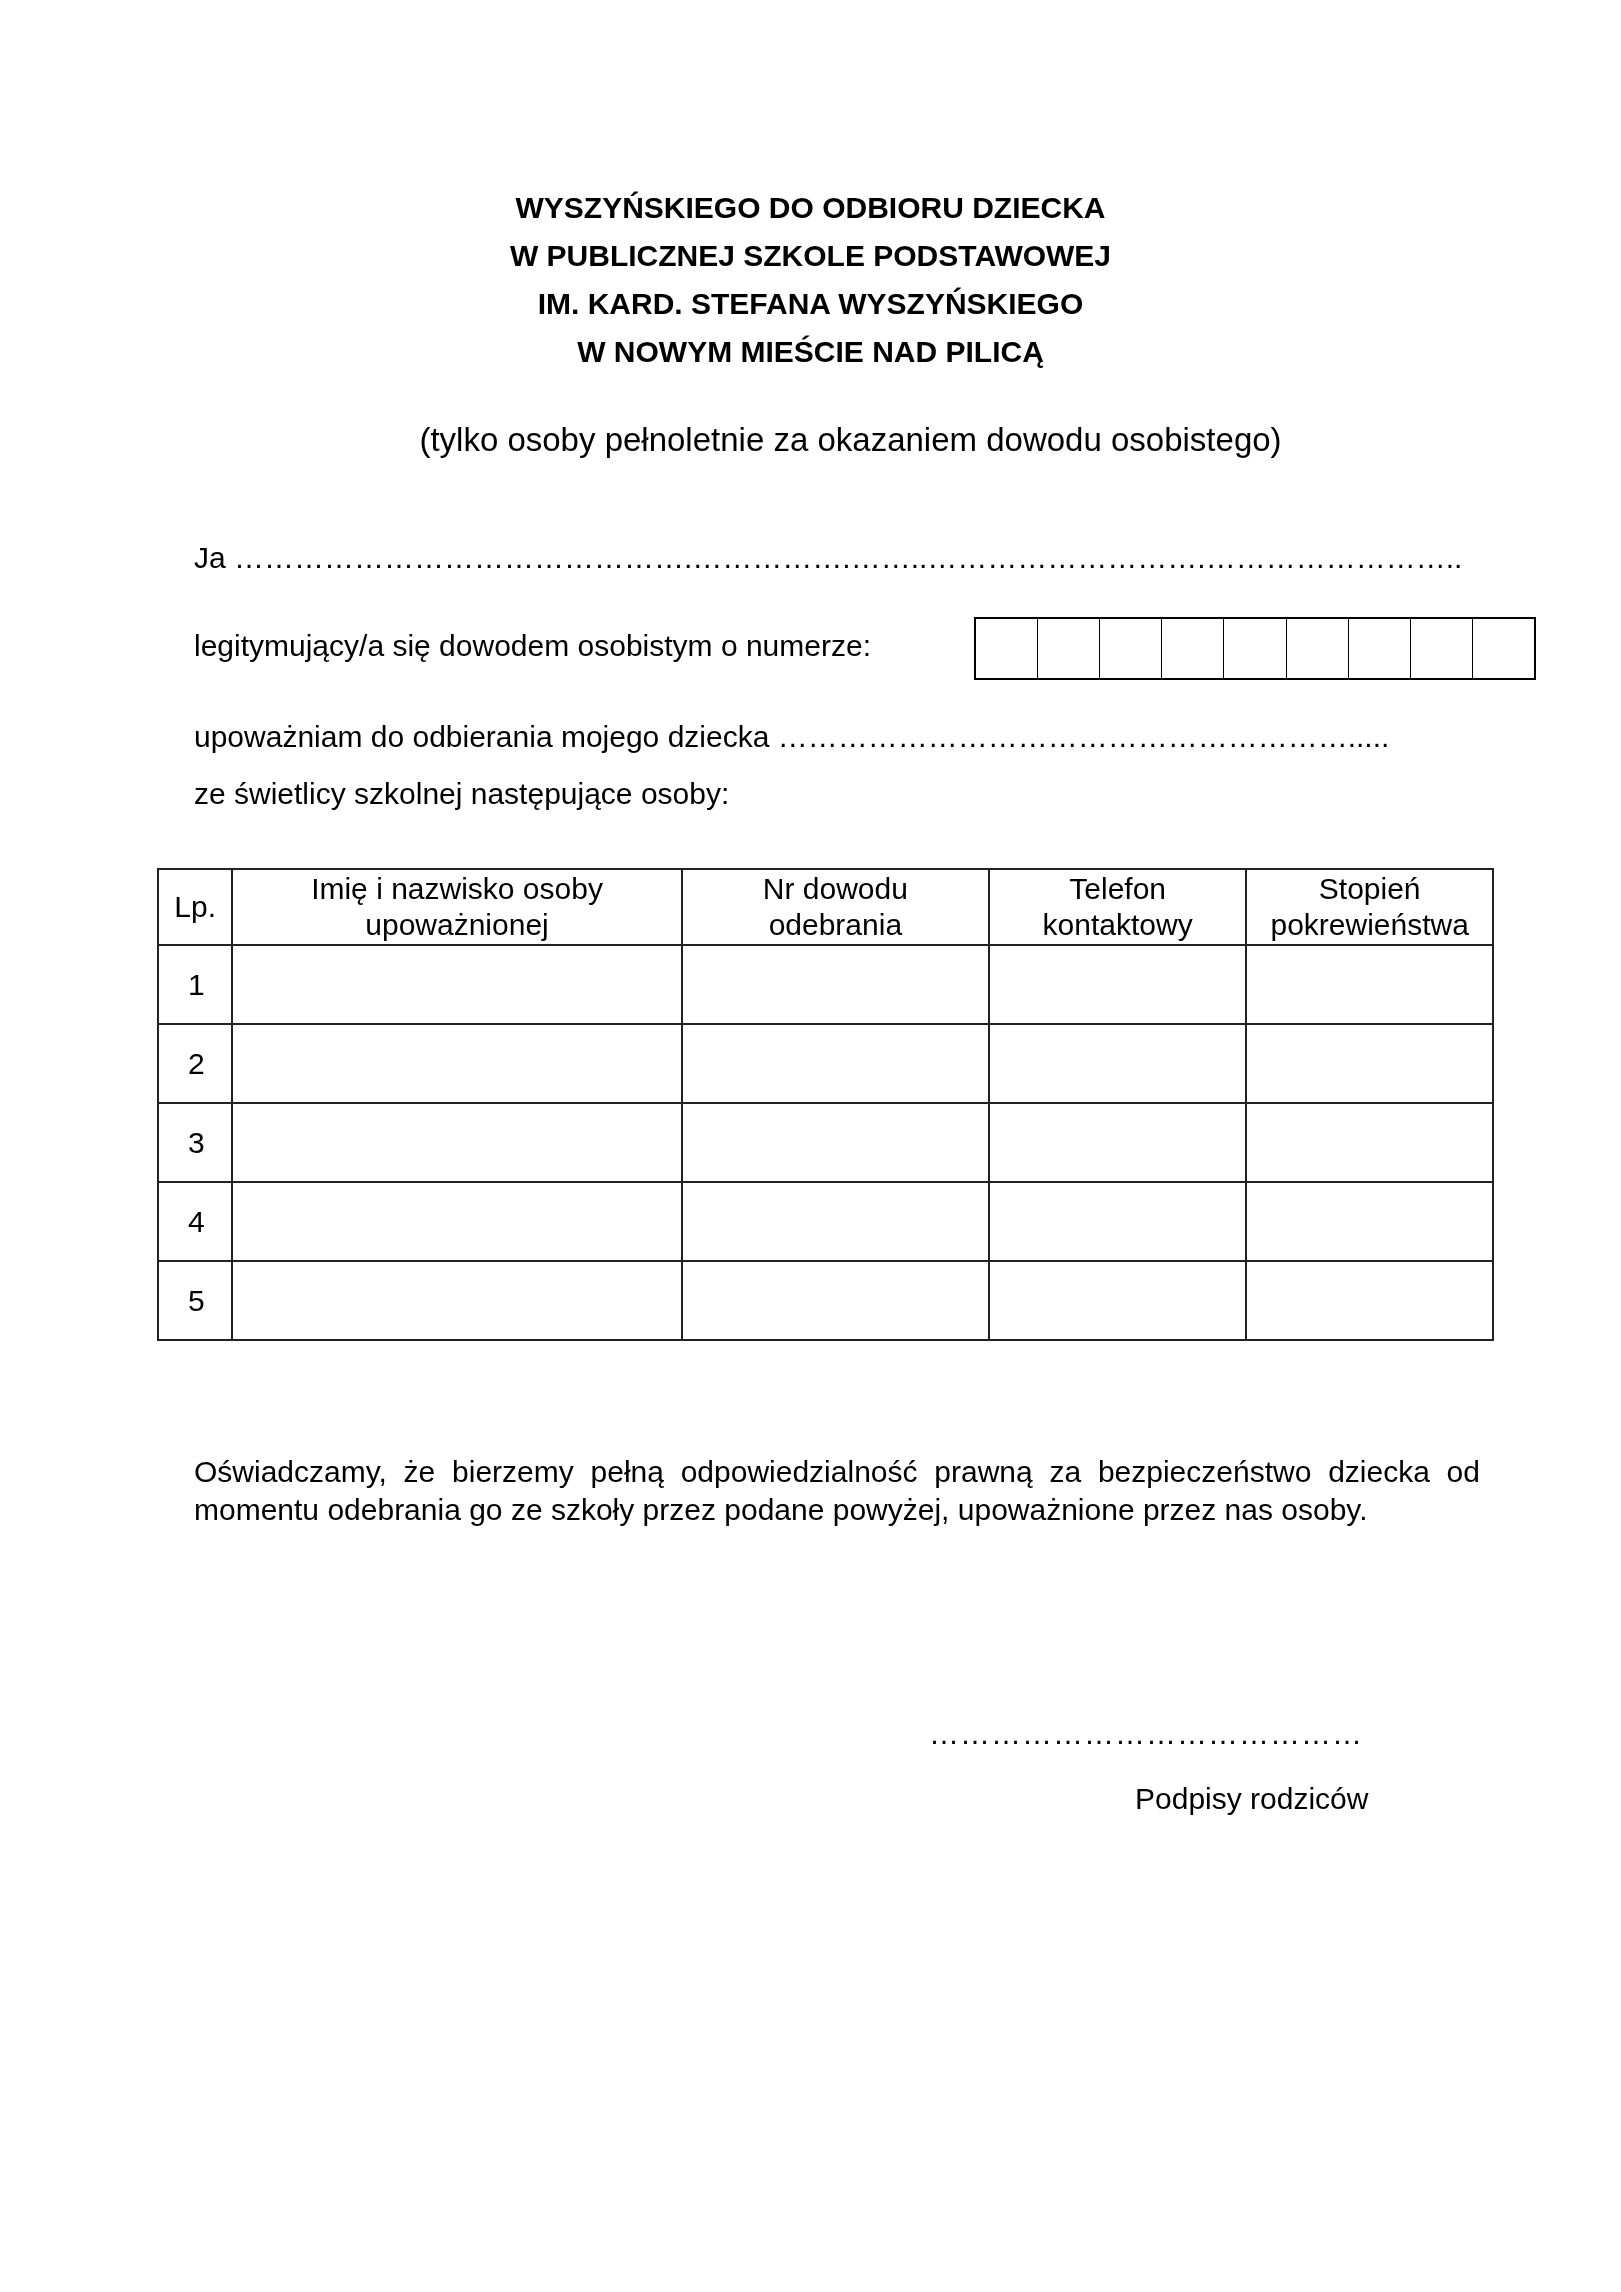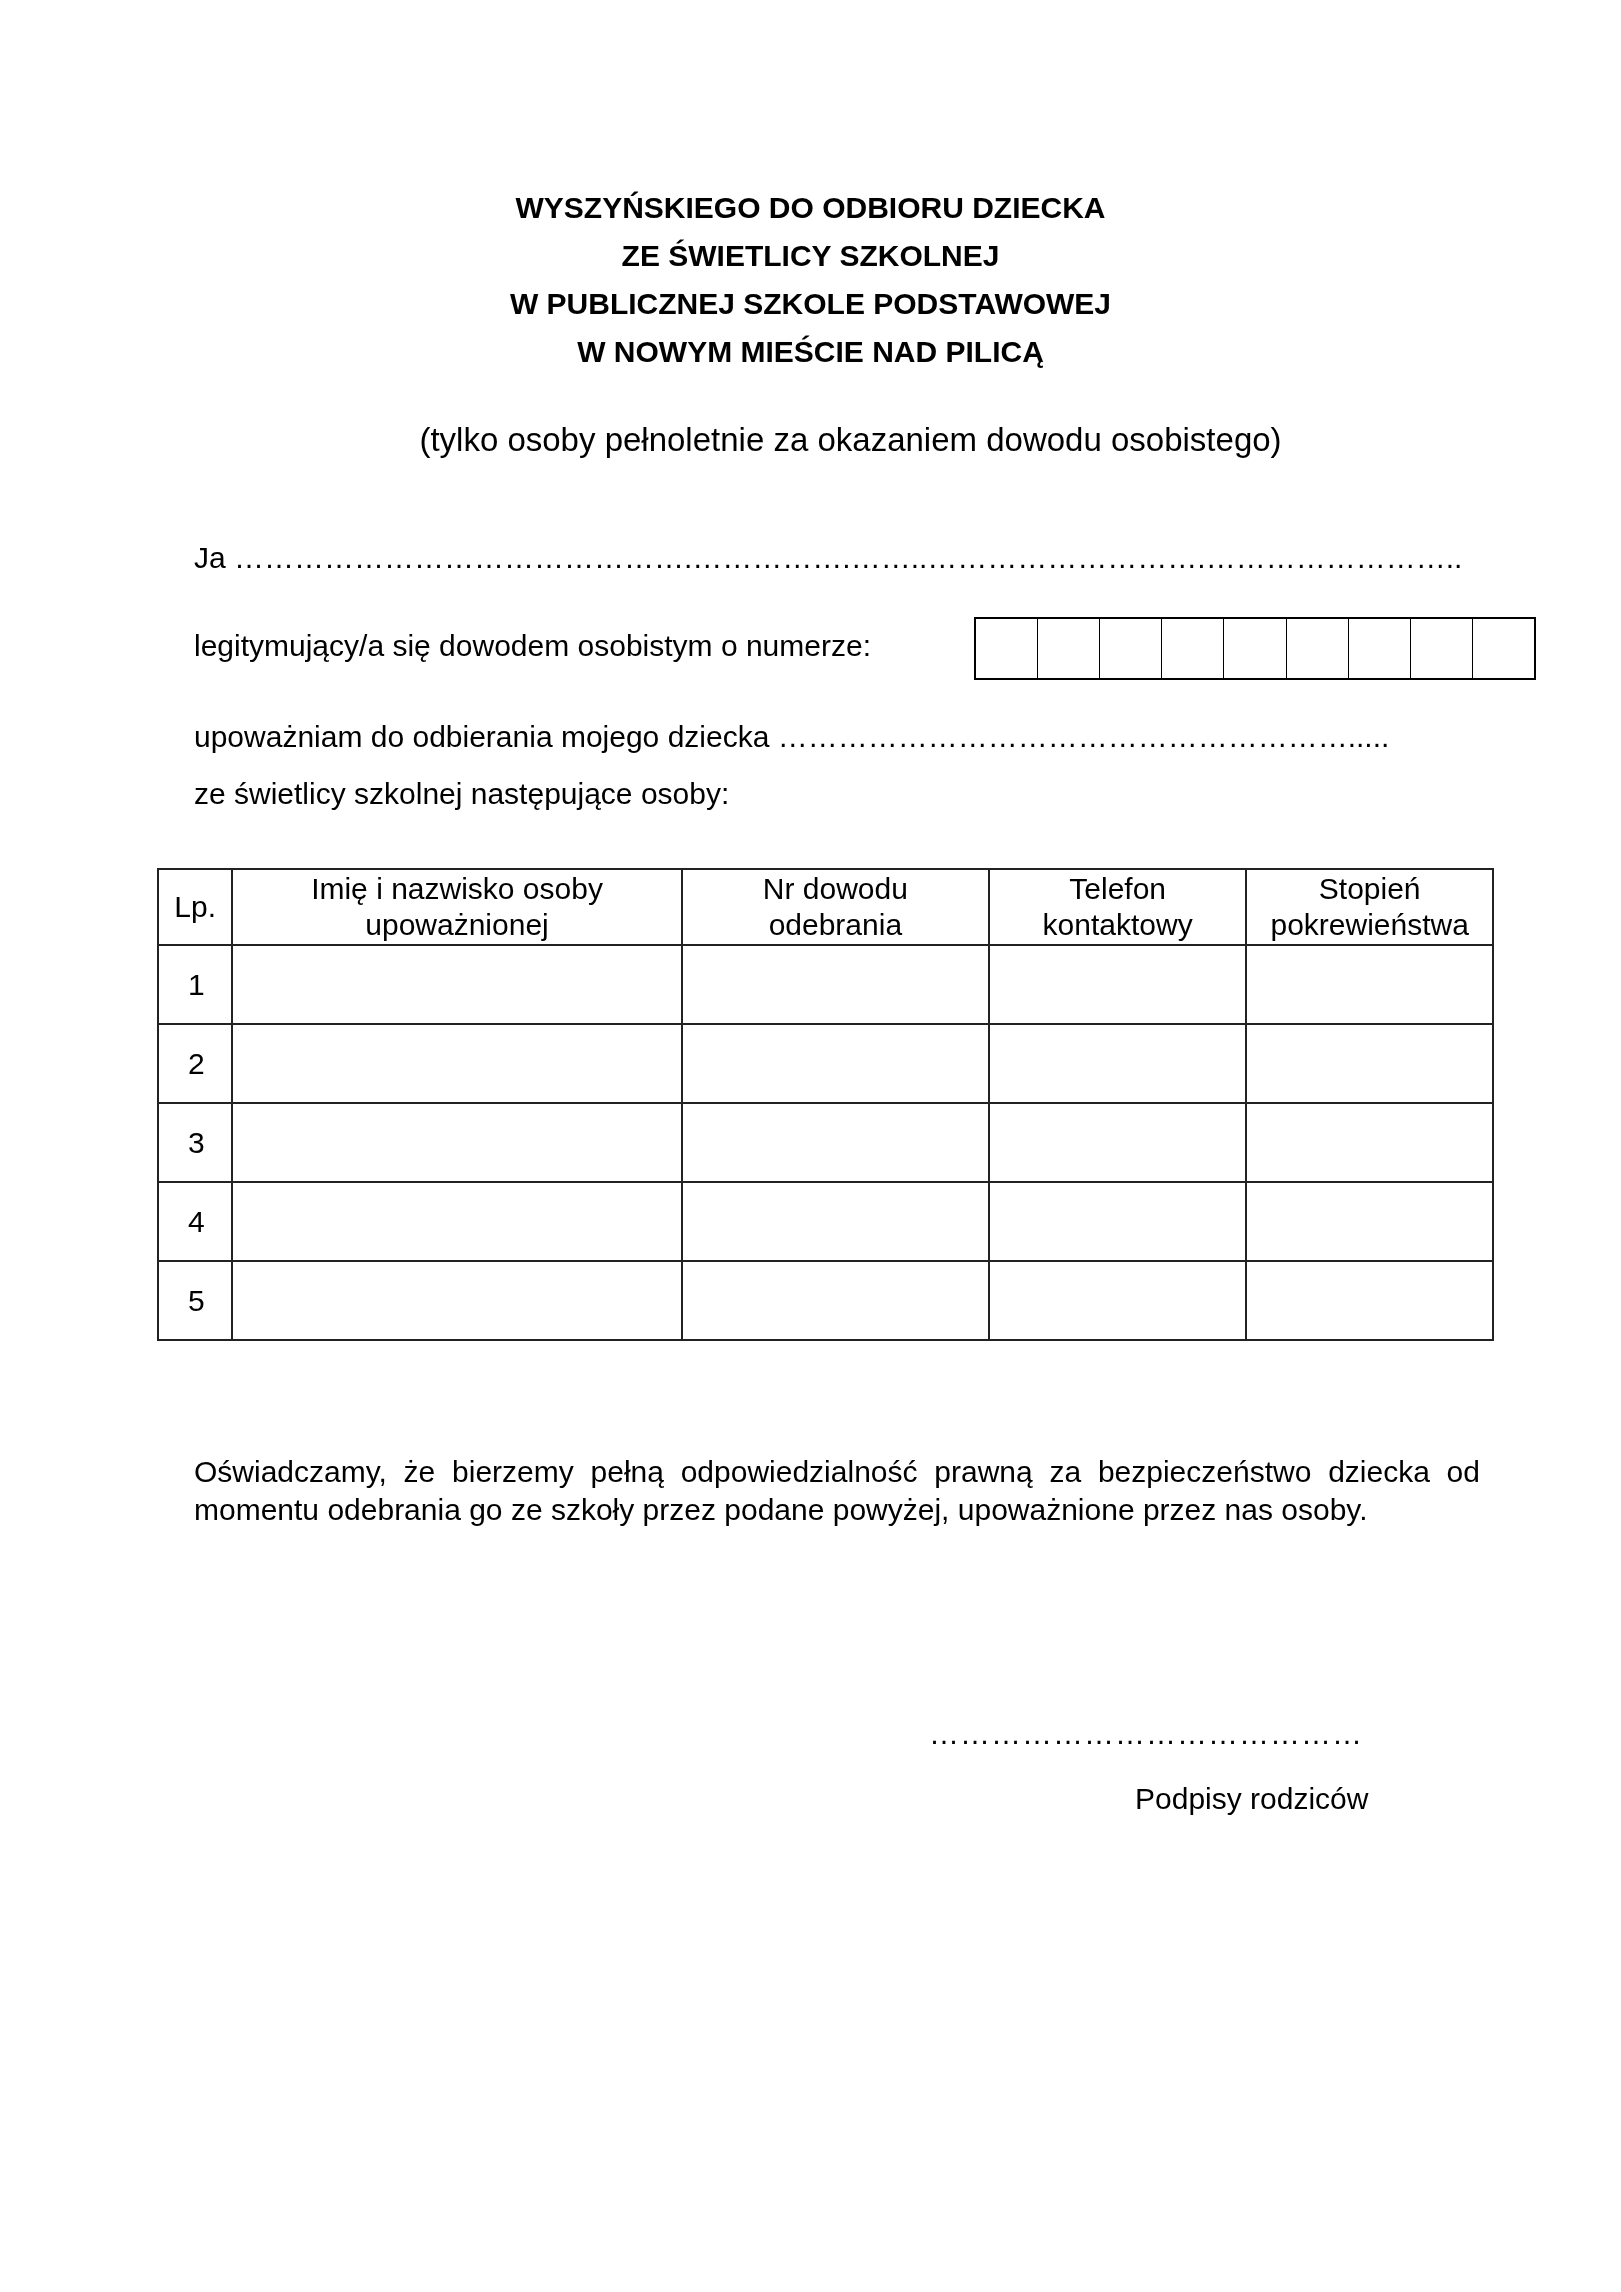--- a/index.html
+++ b/index.html
@@ -18,22 +18,22 @@
   table.persons td.lp { text-align:left; padding-left:29px; }
   .para { position:absolute; left:194px; top:1453px; width:1286px; font-size:30px; line-height:38px; text-align:justify; }
   .sigdots { position:absolute; left:929px; top:1717px; font-size:30px; letter-spacing:1px; }
   .siglabel { position:absolute; left:1135px; top:1782px; font-size:30px; }
 </style>
 </head>
 <body>
 
 <div class="title">
   <div>WYSZYŃSKIEGO DO ODBIORU DZIECKA</div>
-  <div>ZE ŚWIETLICY SZKOLNEJ</div>
   <div>W PUBLICZNEJ SZKOLE PODSTAWOWEJ</div>
+  <div>IM. KARD. STEFANA WYSZYŃSKIEGO</div>
   <div>W NOWYM MIEŚCIE NAD PILICĄ</div>
 </div>
 <div class="subtitle">(tylko osoby pełnoletnie za okazaniem dowodu osobistego)</div>
 
 <div class="line" style="top:541px;">Ja ……………………………………….…………….……..……………………….……………………..</div>
 
 <div class="line" style="top:629px;">legitymujący/a się dowodem osobistym o numerze:</div>
 <div class="idboxes">
   <div class="box"></div>
   <div class="box"></div>

